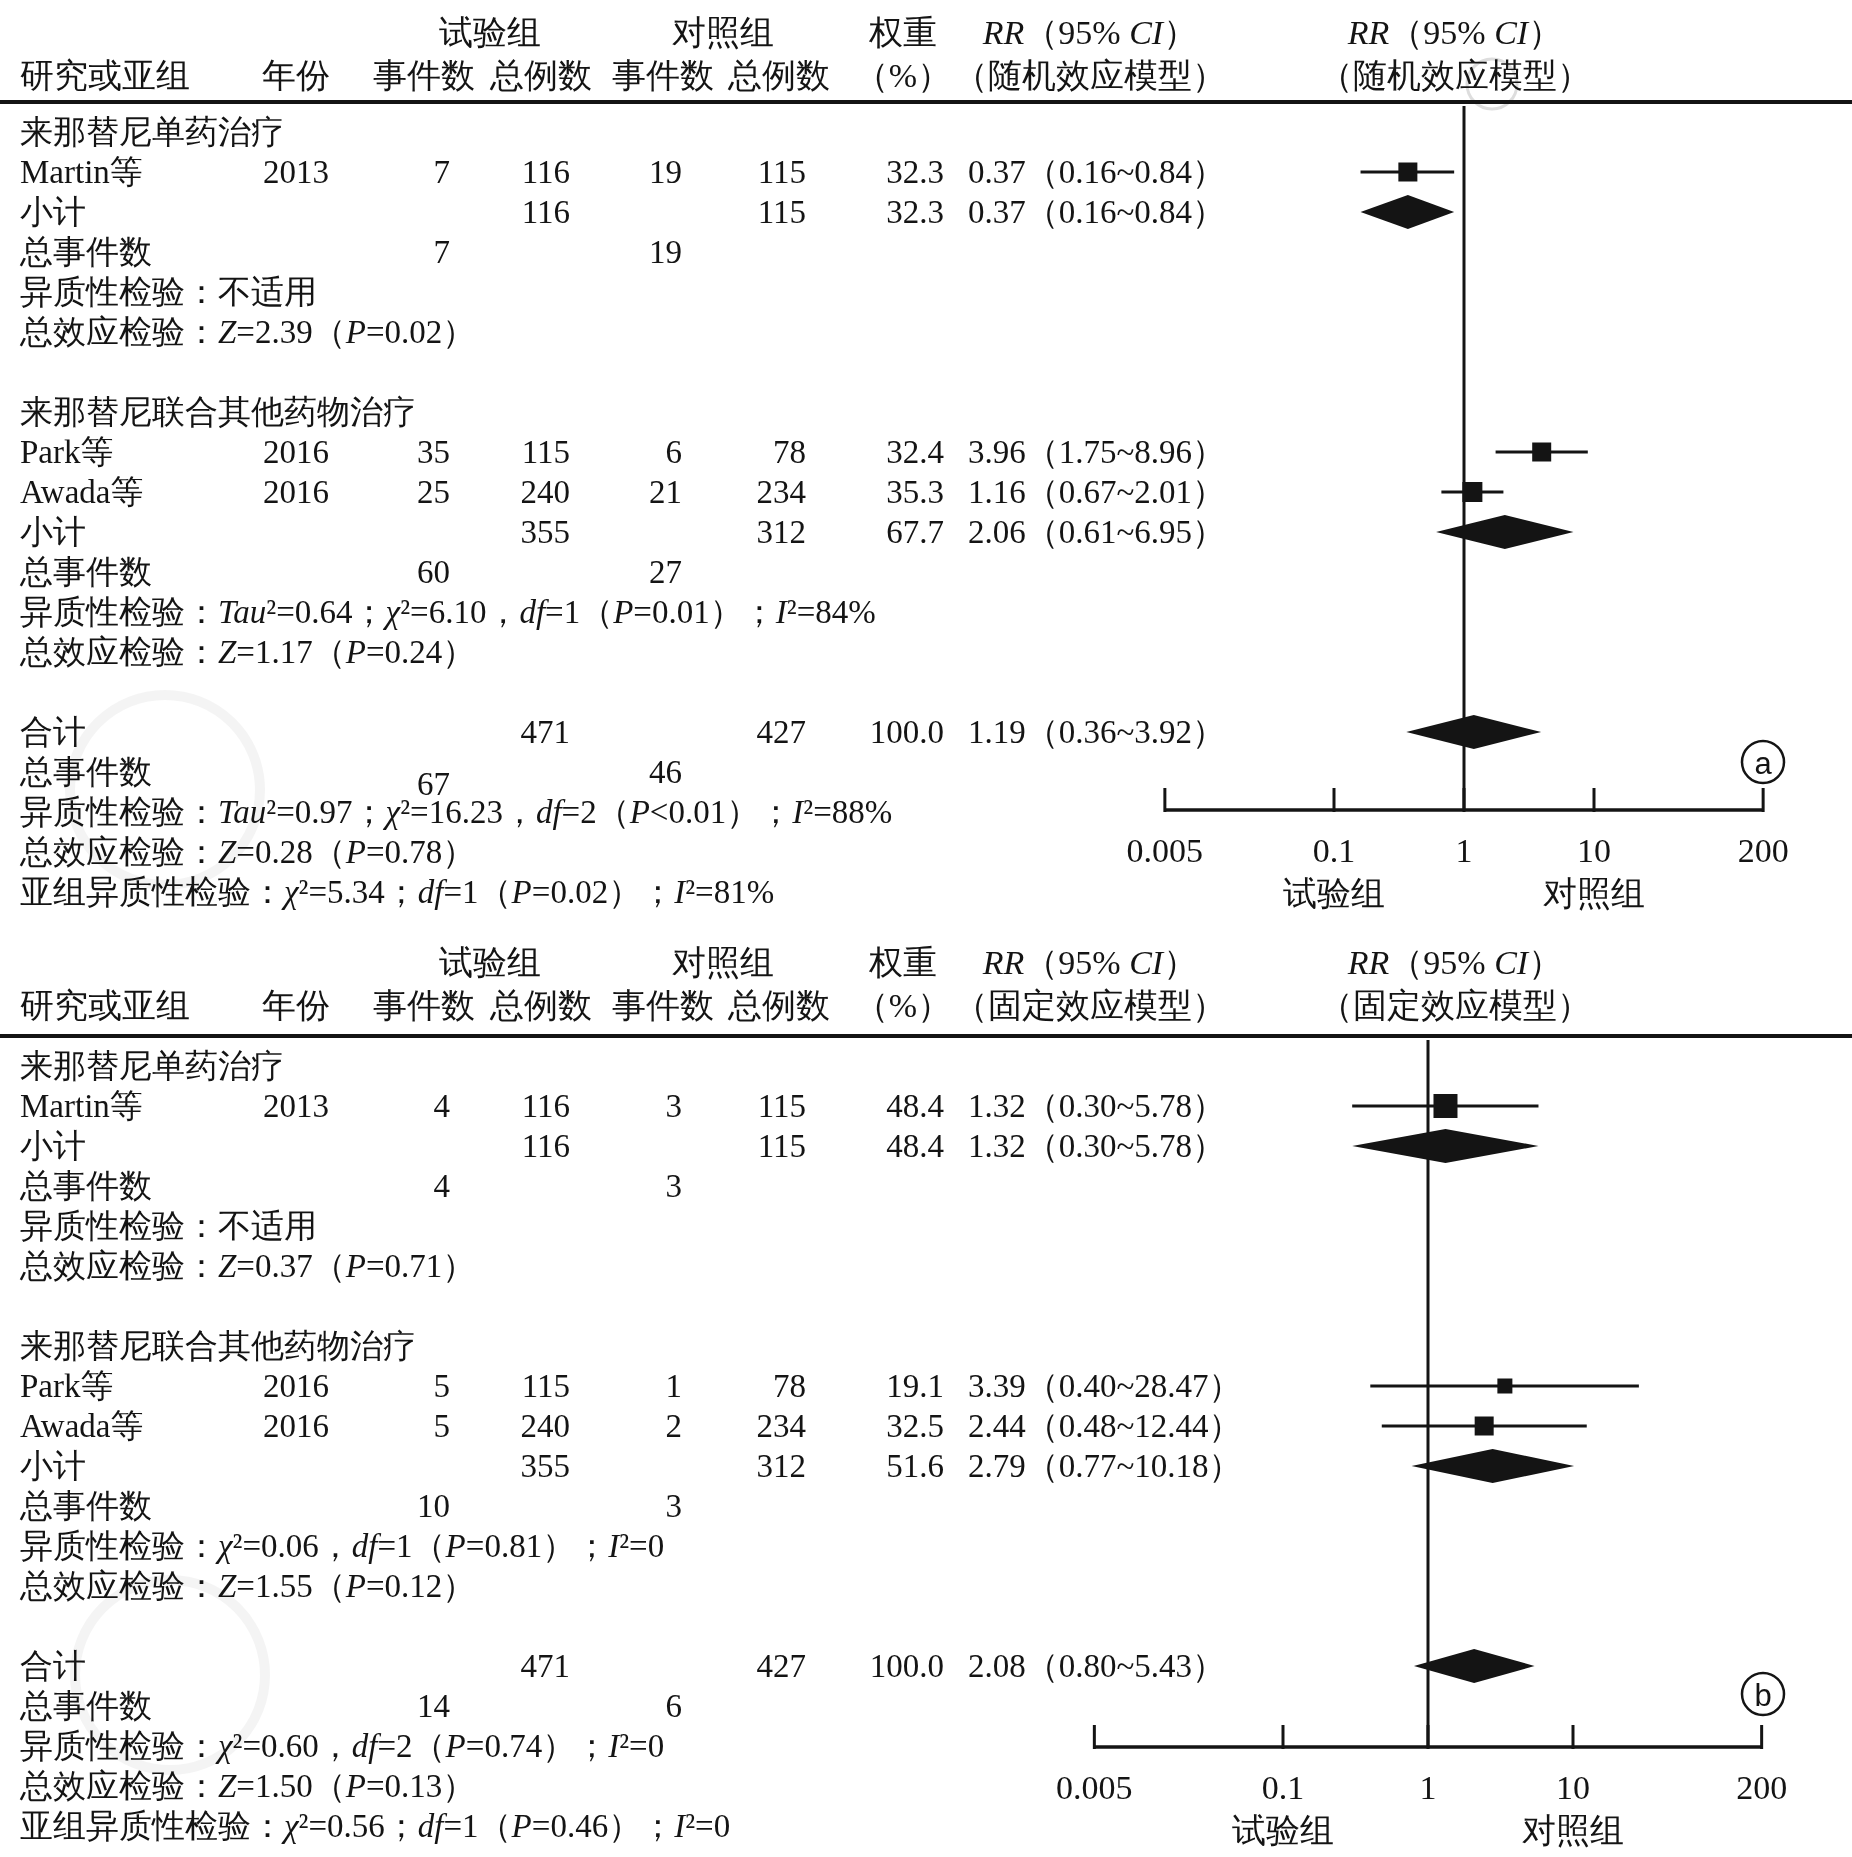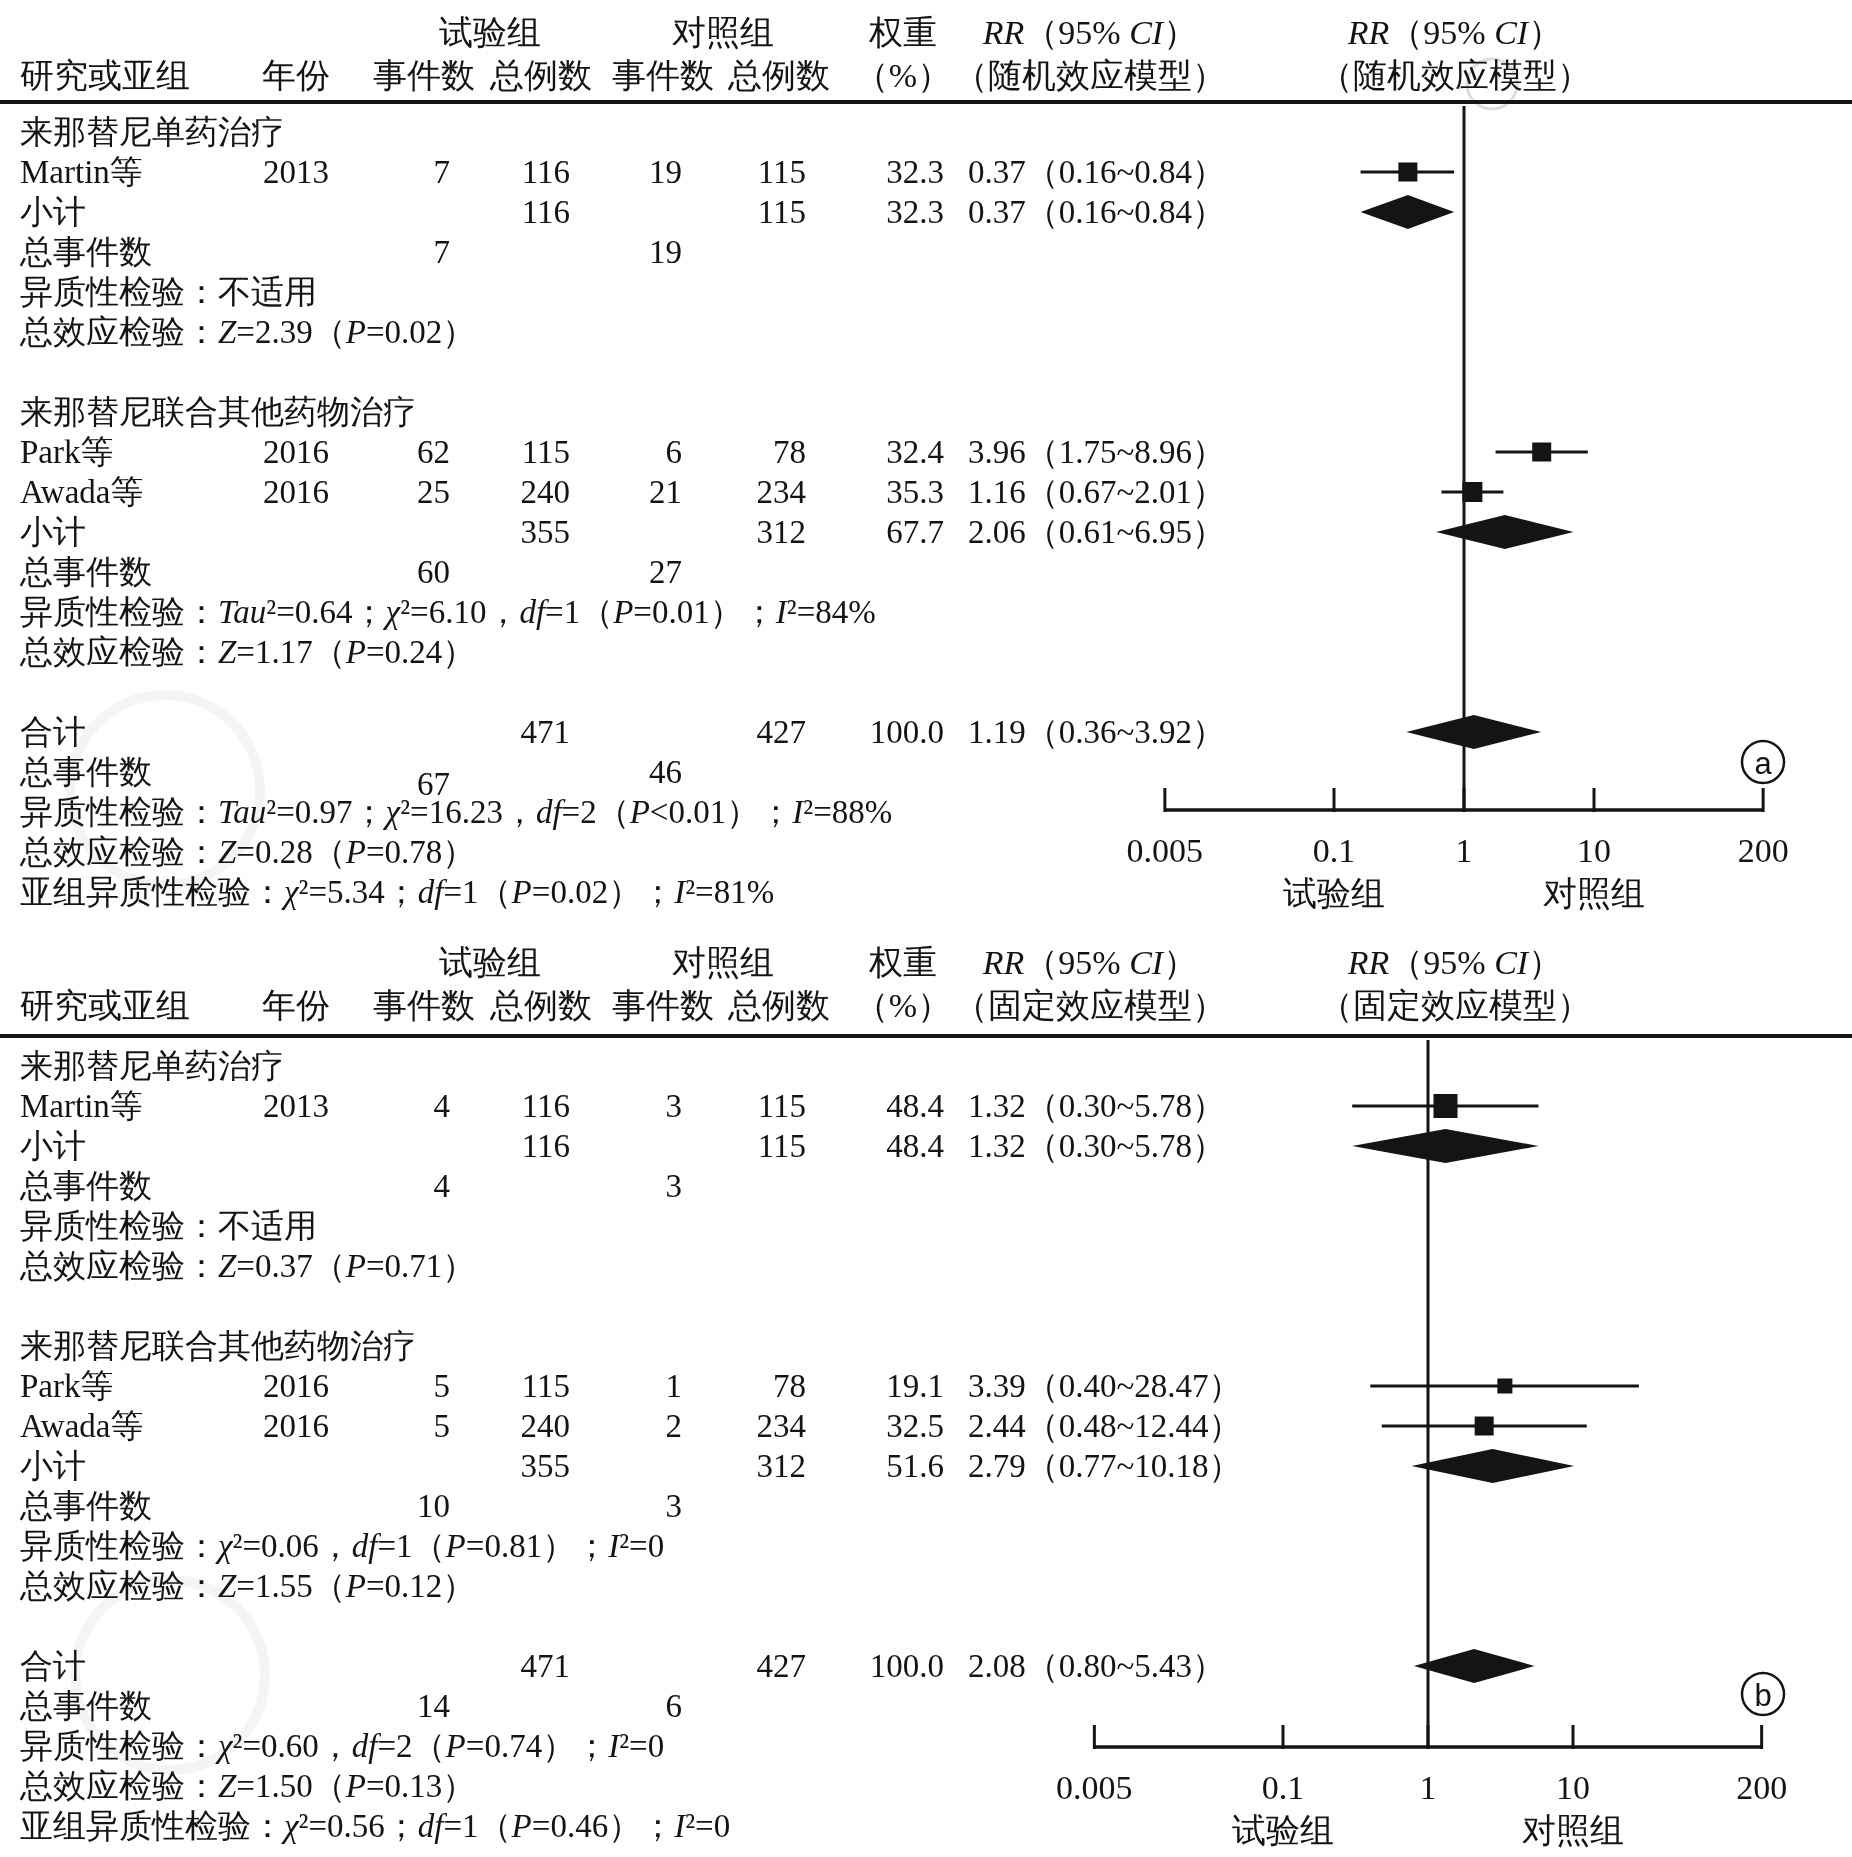--- a/index.html
+++ b/index.html
@@ -106,21 +106,21 @@
       <div class="txt bdy rgt" style="left: 794px; width: 150px; top: 192px;">32.3</div>
       <div class="txt bdy" style="left: 968px; top: 192px;">0.37（0.16~0.84）</div>
       <div class="txt bdy" style="left: 20px; top: 232px;">总事件数</div>
       <div class="txt bdy rgt" style="left: 300px; width: 150px; top: 232px;">7</div>
       <div class="txt bdy rgt" style="left: 532px; width: 150px; top: 232px;">19</div>
       <div class="txt bdy" style="left: 20px; top: 272px;">异质性检验：不适用</div>
       <div class="txt bdy" style="left: 20px; top: 312px;">总效应检验：<i>Z</i>=2.39（<i>P</i>=0.02）</div>
       <div class="txt bdy" style="left: 20px; top: 392px;">来那替尼联合其他药物治疗</div>
       <div class="txt bdy" style="left: 20px; top: 432px;">Park等</div>
       <div class="txt bdy ctr" style="left: 226px; width: 140px; top: 432px;">2016</div>
-      <div class="txt bdy rgt" style="left: 300px; width: 150px; top: 432px;">62</div>
+      <div class="txt bdy rgt" style="left: 300px; width: 150px; top: 432px;">35</div>
       <div class="txt bdy rgt" style="left: 420px; width: 150px; top: 432px;">115</div>
       <div class="txt bdy rgt" style="left: 532px; width: 150px; top: 432px;">6</div>
       <div class="txt bdy rgt" style="left: 656px; width: 150px; top: 432px;">78</div>
       <div class="txt bdy rgt" style="left: 794px; width: 150px; top: 432px;">32.4</div>
       <div class="txt bdy" style="left: 968px; top: 432px;">3.96（1.75~8.96）</div>
       <div class="txt bdy" style="left: 20px; top: 472px;">Awada等</div>
       <div class="txt bdy ctr" style="left: 226px; width: 140px; top: 472px;">2016</div>
       <div class="txt bdy rgt" style="left: 300px; width: 150px; top: 472px;">25</div>
       <div class="txt bdy rgt" style="left: 420px; width: 150px; top: 472px;">240</div>
       <div class="txt bdy rgt" style="left: 532px; width: 150px; top: 472px;">21</div>

